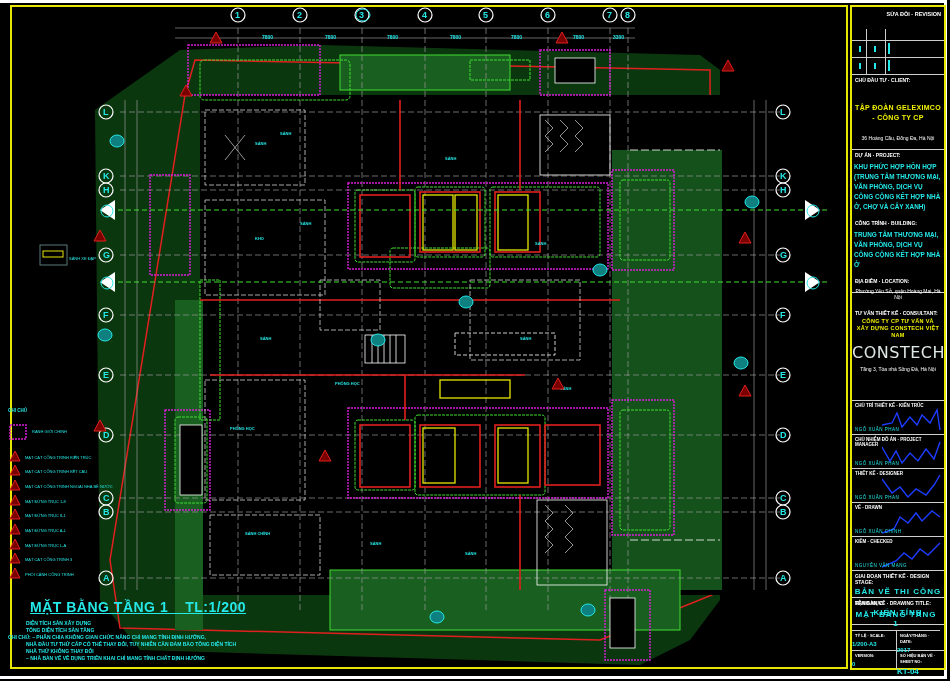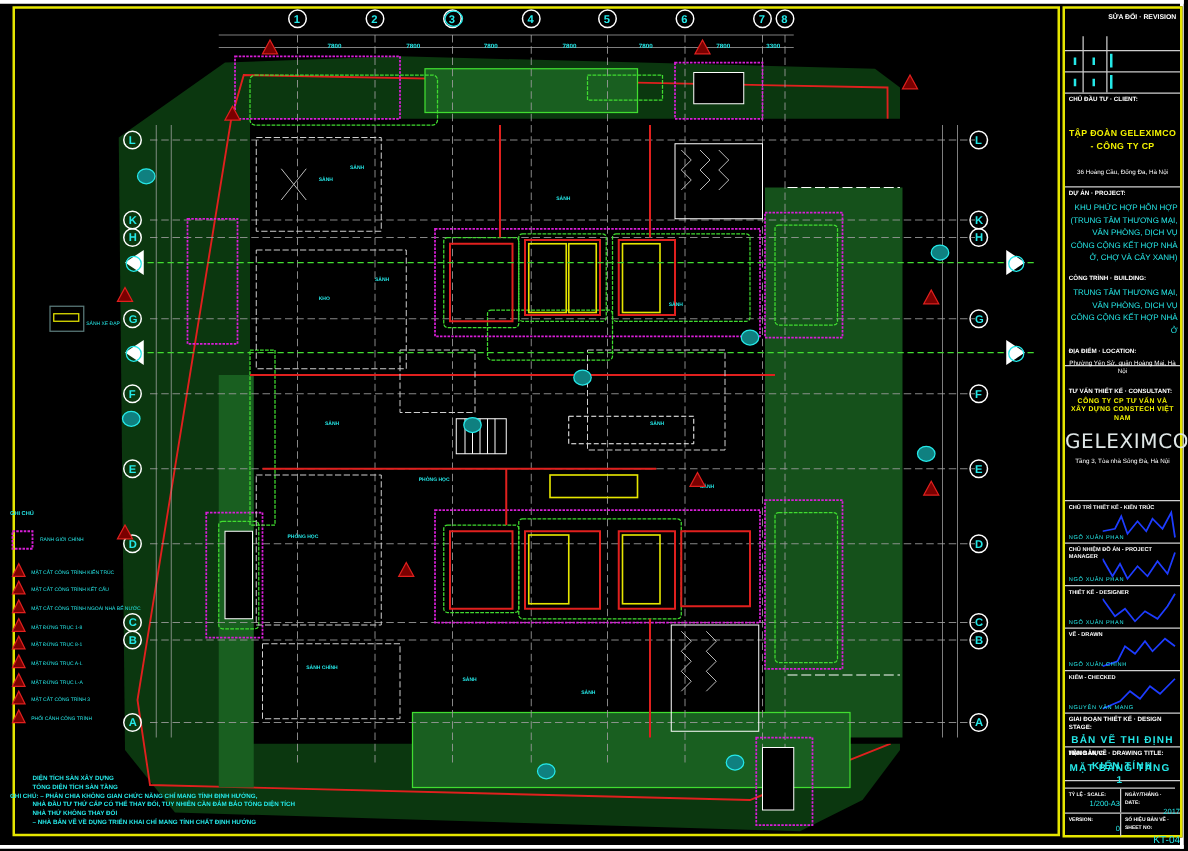--- a/index.html
+++ b/index.html
@@ -5,21 +5,21 @@
   html,body{margin:0;padding:0;background:#000;}
   body{width:950px;height:681px;overflow:hidden;position:relative;font-family:"Liberation Sans",sans-serif;}
   .frame{position:absolute;left:0;top:0;width:950px;height:681px;background:#000;}
   .outer-border{position:absolute;left:0;top:0;width:944px;height:673px;border-top:3px solid #fff;border-left:0;border-right:3px solid #fff;border-bottom:3px solid #fff;}
   .yellow-border{position:absolute;left:10px;top:5px;width:838px;height:664px;border:2px solid #e6e600;box-sizing:border-box;}
   svg.plan{position:absolute;left:0;top:0;}
   .title-block{position:absolute;left:850px;top:5px;width:96px;height:665px;border:2px solid #e6e600;box-sizing:border-box;background:#000;}
   .tb-cell{position:absolute;left:0;width:92px;border-bottom:1px solid #cfcfcf;box-sizing:border-box;}
   .tb-small{font-size:5px;color:#fff;font-weight:bold;line-height:6px;padding:2px 3px;}
   .tb-yellow{color:#f2f200;font-weight:bold;font-size:7px;text-align:center;line-height:10px;letter-spacing:0.3px;}
-  .tb-cyan{color:#25e8e8;font-weight:normal;font-size:6.4px;text-align:right;line-height:10px;}
+  .tb-cyan{color:#25e8e8;font-weight:bold;font-size:6.4px;text-align:left;line-height:10px;}
   .tb-cyan-big{color:#25e8e8;font-weight:bold;font-size:8px;text-align:center;letter-spacing:1px;}
   .constech{font-family:"DejaVu Sans",sans-serif;color:#dfe7e7;font-size:16px;text-align:center;letter-spacing:0.5px;margin-top:4px;}
   .sig{position:absolute;left:0;width:92px;height:34px;border-bottom:1px solid #cfcfcf;box-sizing:border-box;}
   .sig .role{font-size:4.5px;color:#fff;font-weight:bold;padding:2px 3px;}
   .sig .name{position:absolute;left:3px;bottom:2px;font-size:4.5px;color:#25e8e8;letter-spacing:0.5px;}
   .watermark{position:absolute;left:340px;top:633px;font-size:21px;font-weight:bold;color:#c9c9c9;font-family:"Liberation Sans",sans-serif;opacity:0.92;text-shadow:0 0 2px #000;}
   .logo{position:absolute;left:852px;top:14px;font-size:20px;font-weight:bold;color:#2d9bd8;font-family:"Liberation Sans",sans-serif;background:rgba(255,255,255,0.1);padding:0 2px;}
   .logo .vn{font-size:11px;}
   .plan-title{position:absolute;left:30px;top:599px;color:#25e8e8;font-size:14px;font-weight:bold;text-decoration:underline;letter-spacing:0.5px;}
   .notes{position:absolute;left:26px;top:620px;color:#25e8e8;font-size:5px;font-weight:bold;line-height:7px;}
@@ -328,20 +328,21 @@
     <div class="legend-item" style="top:484px;">MẶT CẮT CÔNG TRÌNH NGOÀI NHÀ BỂ NƯỚC</div>
     <div class="legend-item" style="top:499px;">MẶT ĐỨNG TRỤC 1-8</div>
     <div class="legend-item" style="top:513px;">MẶT ĐỨNG TRỤC 8-1</div>
     <div class="legend-item" style="top:528px;">MẶT ĐỨNG TRỤC A-L</div>
     <div class="legend-item" style="top:543px;">MẶT ĐỨNG TRỤC L-A</div>
     <div class="legend-item" style="top:557px;">MẶT CẮT CÔNG TRÌNH 3</div>
     <div class="legend-item" style="top:572px;">PHỐI CẢNH CÔNG TRÌNH</div>
   </div>
   <div class="legend-item" style="top:256px;left:69px;">SẢNH XE ĐẠP</div>
 
+  <div class="plan-title">MẶT BẰNG TẦNG 1 _ TL:1/200</div>
   <div class="notes">
     <div>DIỆN TÍCH SÀN XÂY DỰNG</div>
     <div>TỔNG DIỆN TÍCH SÀN TẦNG</div>
     <div style="margin-left:-18px;"><span>GHI CHÚ:</span> <span>– PHÂN CHIA KHÔNG GIAN CHỨC NĂNG CHỈ MANG TÍNH ĐỊNH HƯỚNG,</span></div>
     <div>NHÀ ĐẦU TƯ THỨ CẤP CÓ THỂ THAY ĐỔI, TUY NHIÊN CẦN ĐẢM BẢO TỔNG DIỆN TÍCH</div>
     <div>NHÀ THỨ KHÔNG THAY ĐỔI</div>
     <div>– NHÀ BẢN VẼ VỀ DỤNG TRIỂN KHAI CHỈ MANG TÍNH CHẤT ĐỊNH HƯỚNG</div>
   </div>
 
   <div class="title-block">
@@ -368,21 +369,21 @@
       <div class="tb-small">DỰ ÁN · PROJECT:</div>
       <div class="tb-cyan" style="padding:2px 2px;">KHU PHỨC HỢP HỖN HỢP (TRUNG TÂM THƯƠNG MẠI, VĂN PHÒNG, DỊCH VỤ CÔNG CỘNG KẾT HỢP NHÀ Ở, CHỢ VÀ CÂY XANH)</div>
       <div class="tb-small" style="margin-top:4px;">CÔNG TRÌNH · BUILDING:</div>
       <div class="tb-cyan" style="padding:2px 2px;">TRUNG TÂM THƯƠNG MẠI, VĂN PHÒNG, DỊCH VỤ CÔNG CỘNG KẾT HỢP NHÀ Ở</div>
       <div class="tb-small" style="margin-top:4px;">ĐỊA ĐIỂM · LOCATION:</div>
       <div class="tb-small" style="font-weight:normal;text-align:center;">Phường Yên Sở, quận Hoàng Mai, Hà Nội</div>
     </div>
     <div class="tb-cell" style="top:301px;height:93px;">
       <div class="tb-small">TƯ VẤN THIẾT KẾ · CONSULTANT:</div>
       <div class="tb-yellow" style="font-size:5.5px;line-height:7px;padding:0 4px;">CÔNG TY CP TƯ VẤN VÀ XÂY DỰNG CONSTECH VIỆT NAM</div>
-      <div class="constech">GELEXIMCO</div>
+      <div class="constech">CONSTECH</div>
       <div class="tb-small" style="text-align:center;font-weight:normal;margin-top:2px;">Tầng 3, Tòa nhà Sông Đà, Hà Nội</div>
     </div>
     <div>
       <div class="sig" style="top:394px;">
         <div class="role">CHỦ TRÌ THIẾT KẾ - KIẾN TRÚC</div>
         <svg style="position:absolute;right:2px;top:4px;" width="60" height="28">
             <path d="M0,20 L10,18 L15,8 L20,22 L28,12 L35,20 L40,10 L48,18 L55,5 L58,25" stroke="#1d3cff" fill="none" stroke-width="1.4"></path>
           </svg>
         <div class="name">NGÔ XUÂN PHAN</div>
       </div>
@@ -410,21 +411,21 @@
       <div class="sig" style="top:530px;">
         <div class="role">KIỂM - CHECKED</div>
         <svg style="position:absolute;right:2px;top:4px;" width="60" height="28">
             <path d="M0,26 L14,20 L22,12 L30,18 L38,8 L46,14 L58,2" stroke="#1d3cff" fill="none" stroke-width="1.4"></path>
           </svg>
         <div class="name">NGUYỄN VĂN MẠNG</div>
       </div>
     </div>
     <div class="tb-cell" style="top:564px;height:27px;">
       <div class="tb-small">GIAI ĐOẠN THIẾT KẾ · DESIGN STAGE:</div>
-      <div class="tb-cyan-big">BẢN VẼ THI ĐỊNH</div>
+      <div class="tb-cyan-big">BẢN VẼ THI CÔNG</div>
     </div>
     <div class="tb-cell" style="top:591px;height:27px;">
       <div class="tb-small">HẠNG MỤC:</div>
       <div class="tb-cyan-big">KIẾN TÍNH</div>
     </div>
     <div class="tb-cell" style="top:618px;height:15px;border-bottom:none;">
     </div>
     <div style="position:absolute;top:598px;left:0;width:92px;">
     </div>
   </div>

